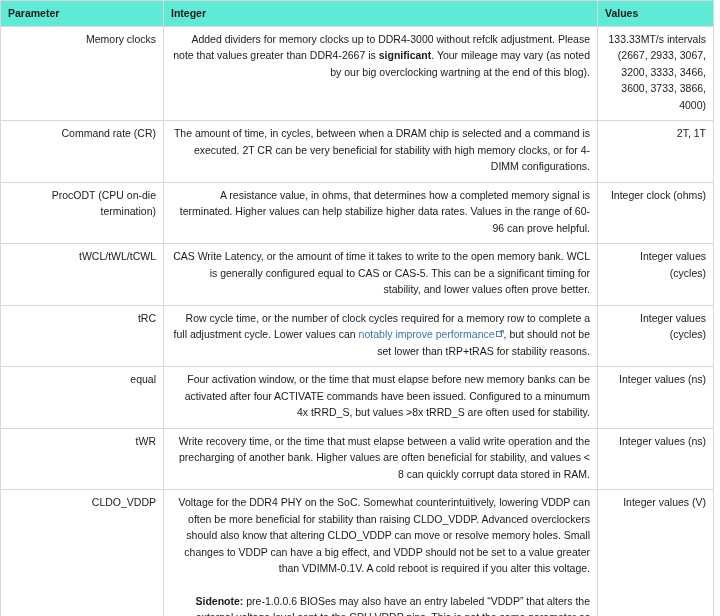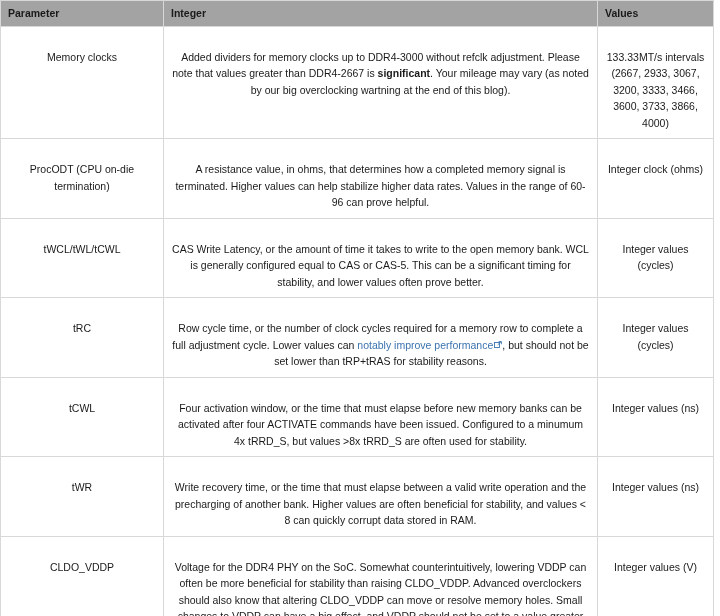--- a/index.html
+++ b/index.html
@@ -24,40 +24,40 @@
     width: 713px;
     table-layout: fixed;
     font-size: 10.5px;
     line-height: 16.5px;
   }
   table.spec-table col.c-param  { width: 163px; }
   table.spec-table col.c-func   { width: 434px; }
   table.spec-table col.c-values { width: 116px; }
 
   table.spec-table thead th {
-    background: #a3a3a3;
+    background: #5eead4;
     border: 1px solid #d8d8d8;
     border-left: none;
     text-align: left;
     font-weight: bold;
     font-size: 10.5px;
     padding: 4px 7px 4px 7px;
     vertical-align: middle;
     color: #1a1a1a;
     height: 12px;
   }
   table.spec-table thead th:first-child { border-left: 1px solid #d8d8d8; }
 
   table.spec-table tbody td {
     border: 1px solid #d8d8d8;
     border-top: none;
     border-left: none;
-    padding: 22px 7px 7px 7px;
+    padding: 4px 7px 7px 7px;
     vertical-align: top;
-    text-align: center;
+    text-align: right;
     color: #1a1a1a;
   }
   table.spec-table tbody td:first-child { border-left: 1px solid #d8d8d8; }
 
   td.param   { white-space: normal; }
   td.func    { }
   td.values  { }
 
   .b { font-weight: bold; }
 
@@ -96,20 +96,25 @@
       </tr>
     </thead>
     <tbody>
 
       <tr>
         <td class="param">Memory clocks</td>
         <td class="func"><span>Added dividers for memory clocks up to DDR4-3000 without refclk adjustment. Please note that values greater than DDR4-2667 is </span><span class="b">significant</span><span>. Your mileage may vary (as noted by our big overclocking wartning at the end of this blog).</span></td>
         <td class="values">133.33MT/s intervals (2667, 2933, 3067, 3200, 3333, 3466, 3600, 3733, 3866, 4000)</td>
       </tr>
 
+      <tr>
+        <td class="param">Command rate (CR)</td>
+        <td class="func">The amount of time, in cycles, between when a DRAM chip is selected and a command is executed. 2T CR can be very beneficial for stability with high memory clocks, or for 4-DIMM configurations.</td>
+        <td class="values">2T, 1T</td>
+      </tr>
 
       <tr>
         <td class="param">ProcODT (CPU on-die termination)</td>
         <td class="func">A resistance value, in ohms, that determines how a completed memory signal is terminated. Higher values can help stabilize higher data rates. Values in the range of 60-96 can prove helpful.</td>
         <td class="values">Integer clock (ohms)</td>
       </tr>
 
       <tr>
         <td class="param">tWCL/tWL/tCWL</td>
         <td class="func">CAS Write Latency, or the amount of time it takes to write to the open memory bank. WCL is generally configured equal to CAS or CAS-5. This can be a significant timing for stability, and lower values often prove better.</td>
@@ -120,21 +125,21 @@
         <td class="param">tRC</td>
         <td class="func"><span>Row cycle time, or the number of clock cycles required for a memory row to complete a full adjustment cycle. Lower values can </span><a class="inline-link" href="#">notably improve performance</a><span class="ext-icon"><svg width="8" height="8" viewBox="0 0 8 8">
                 <rect x="0.5" y="1.5" width="5" height="5" fill="none" stroke="#3b73af" stroke-width="0.9"></rect>
                 <path d="M3.7 3.8 L7.2 0.6" stroke="#3b73af" stroke-width="0.9" fill="none"></path>
                 <path d="M4.6 0.6 L7.4 0.6 L7.4 3.2" stroke="#3b73af" stroke-width="0.9" fill="none"></path>
               </svg></span><span>, but should not be set lower than tRP+tRAS for stability reasons.</span></td>
         <td class="values">Integer values (cycles)</td>
       </tr>
 
       <tr>
-        <td class="param">tCWL</td>
+        <td class="param">equal</td>
         <td class="func">Four activation window, or the time that must elapse before new memory banks can be activated after four ACTIVATE commands have been issued. Configured to a minumum 4x tRRD_S, but values &gt;8x tRRD_S are often used for stability.</td>
         <td class="values">Integer values (ns)</td>
       </tr>
 
       <tr>
         <td class="param">tWR</td>
         <td class="func">Write recovery time, or the time that must elapse between a valid write operation and the precharging of another bank. Higher values are often beneficial for stability, and values &lt; 8 can quickly corrupt data stored in RAM.</td>
         <td class="values">Integer values (ns)</td>
       </tr>
 

